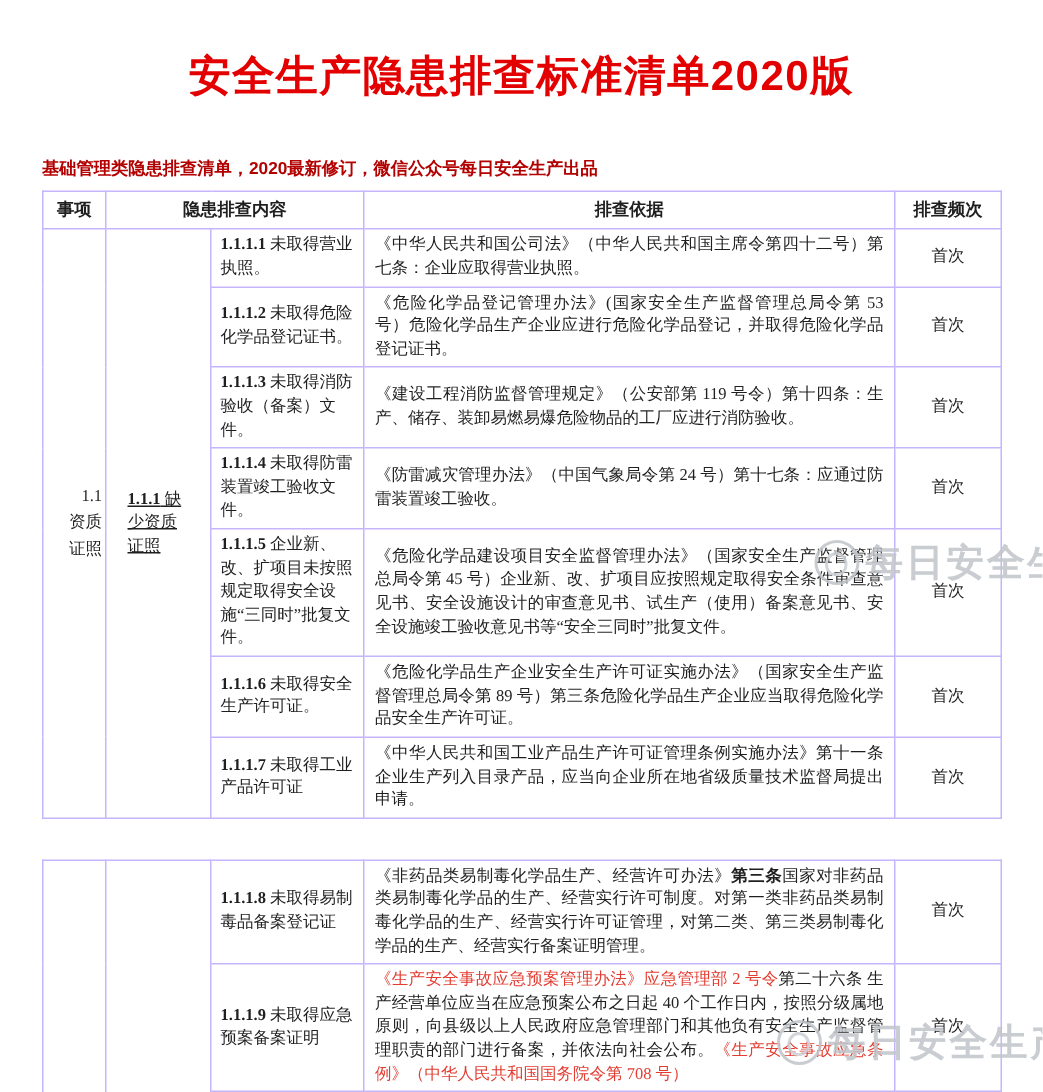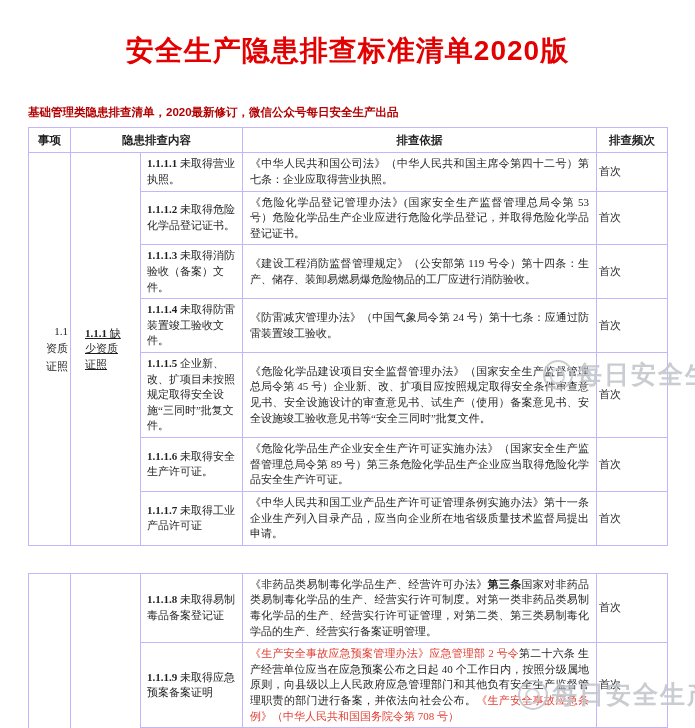--- a/index.html
+++ b/index.html
@@ -27,21 +27,21 @@
   }
   table.hazard th{
     font-family:"Liberation Sans","DejaVu Sans",sans-serif;
     font-weight:bold;font-size:11.5px;padding:4px 2px;text-align:center;
   }
   .cell-group{text-align:right;padding:2px;}
   .cell-group div{line-height:1.6;}
   .cell-sub{padding:2px 14px;text-decoration:underline;}
   .cell-content{padding:3px 6px;}
   .cell-basis{padding:3px 7px;text-align:justify;}
-  .cell-freq{text-align:left;padding:2px;}
+  .cell-freq{text-align:center;padding:2px;}
   table.hazard b{font-family:"Liberation Serif","DejaVu Serif",serif;}
   .block2{margin-top:27px;}
   .watermark{
     position:absolute;display:flex;align-items:center;z-index:6;pointer-events:none;
     font-family:"Liberation Sans","DejaVu Sans",sans-serif;font-weight:bold;
     white-space:nowrap;opacity:0.88;
   }
   .wm-icon{
     width:26px;height:26px;border-radius:50%;flex:0 0 auto;
     border:2px solid #c2c6cb;margin-right:4px;position:relative;background:transparent;

